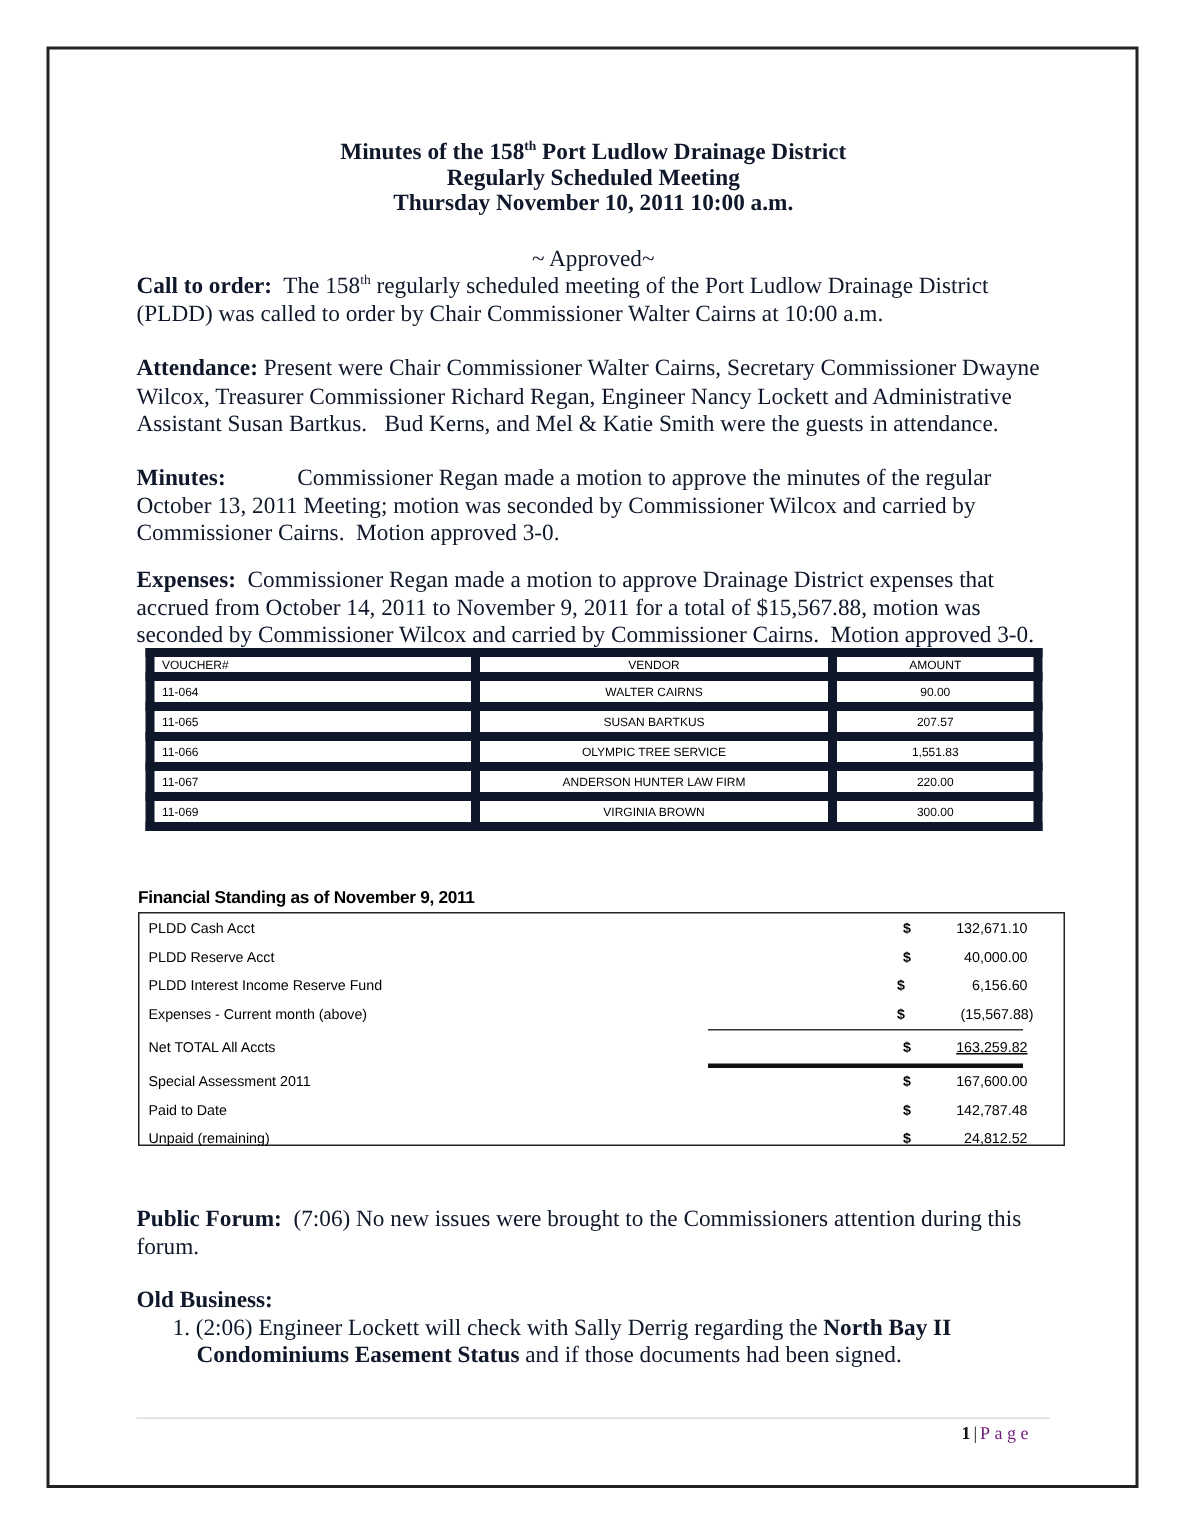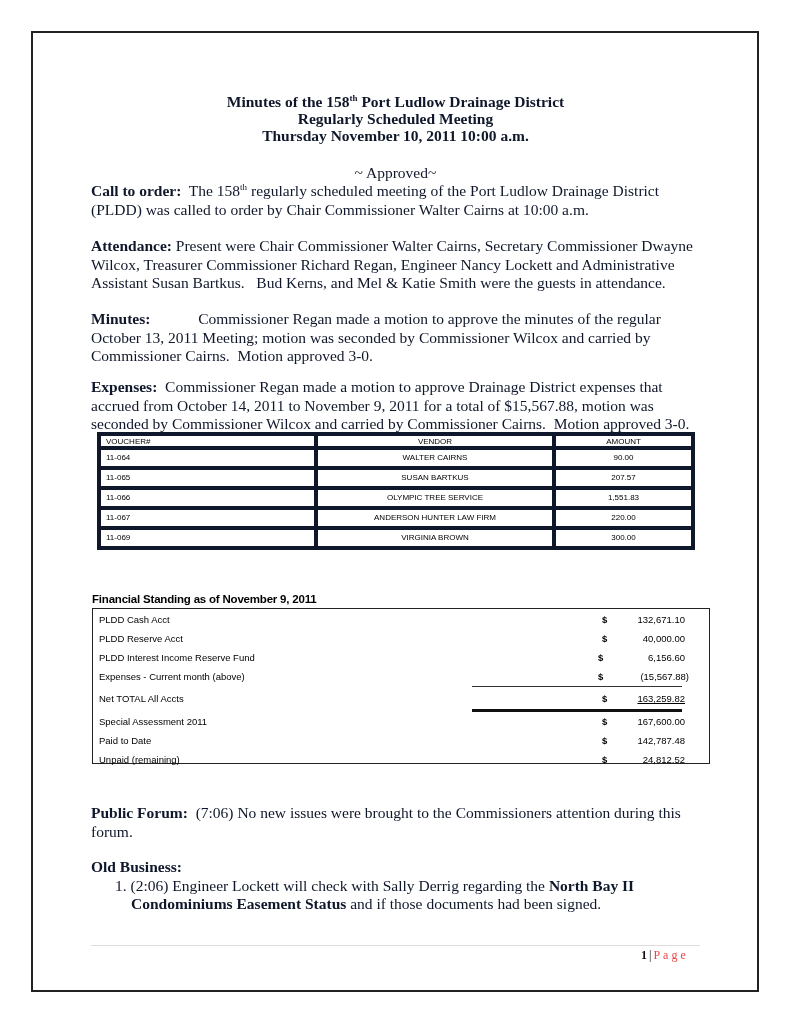--- a/index.html
+++ b/index.html
@@ -20,21 +20,21 @@
       position: absolute; left: 91px; width: 620px; font-size: 15.5px; line-height: 18.5px;
     }
     .para b { font-weight: bold; }
     sup { font-size: 9px; line-height: 0; vertical-align: 6px; }
 
     table.vouchers {
       position: absolute; left: 97px; top: 432px; width: 598px; border-collapse: collapse;
       font-size: 8px; font-family: "Liberation Sans", "DejaVu Sans", sans-serif;
     }
     table.vouchers td, table.vouchers th {
-      border: 4px solid #0f172a; font-weight: normal; padding: 0 5px; height: 20px;
+      border: 6px solid #0f172a; font-weight: normal; padding: 0 5px; height: 20px;
       vertical-align: top; padding-top: 3px; box-sizing: border-box;
     }
     table.vouchers th { height: 14px; padding-top: 1px; }
     table.vouchers .c1 { width: 217px; text-align: left; }
     table.vouchers .c2 { width: 238px; text-align: center; }
     table.vouchers .c3 { text-align: center; }
 
     .fin-title {
       position: absolute; left: 92px; top: 593px; font-weight: bold; font-size: 11.5px;
       font-family: "Liberation Sans", "DejaVu Sans", sans-serif; letter-spacing: -0.2px;
@@ -56,21 +56,21 @@
 
     .footer-rule {
       position: absolute; left: 91px; top: 945px; width: 609px; height: 1px; background: #ddd;
     }
     .page-num {
       position: absolute; left: 641px; top: 948px; font-size: 12px;
       font-family: "Liberation Serif", "DejaVu Serif", serif;
     }
     .page-num .n { font-weight: bold; color: #111; }
     .page-num .bar { color: #111; margin: 0 2px; }
-    .page-num .p { color: #ef4444; letter-spacing: 3px; }
+    .page-num .p { color: #701a75; letter-spacing: 3px; }
 
     ol.old-list { margin: 0; padding: 0; list-style: none; }
     .old-item { position: relative; padding-left: 40px; text-indent: -16px; }
   </style>
 </head>
 <body>
 
 <div class="page-border"></div>
 
 <div class="title-block serif">

